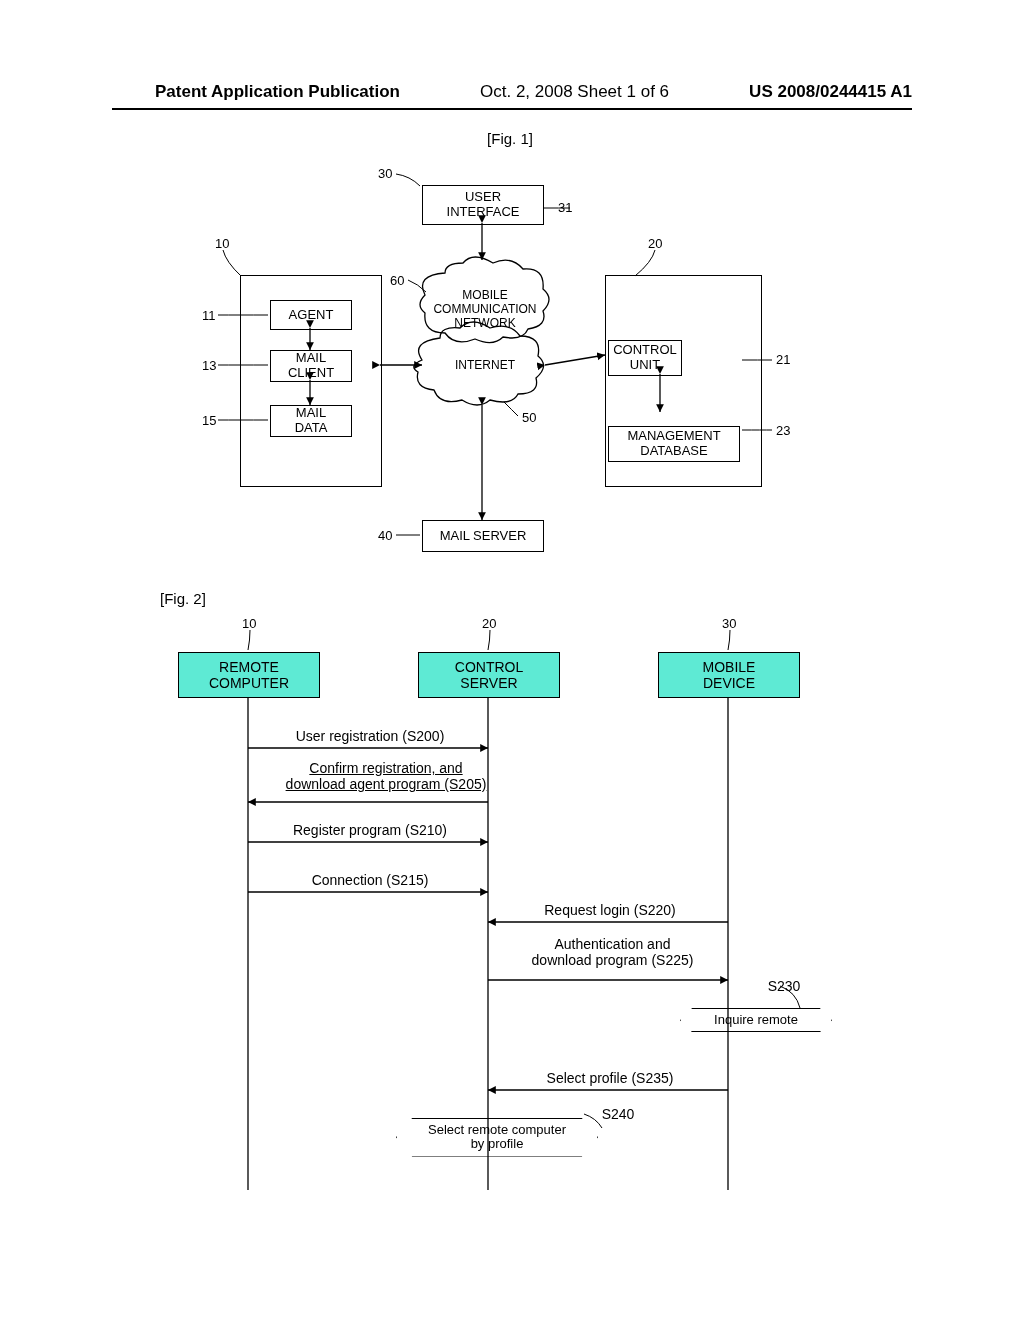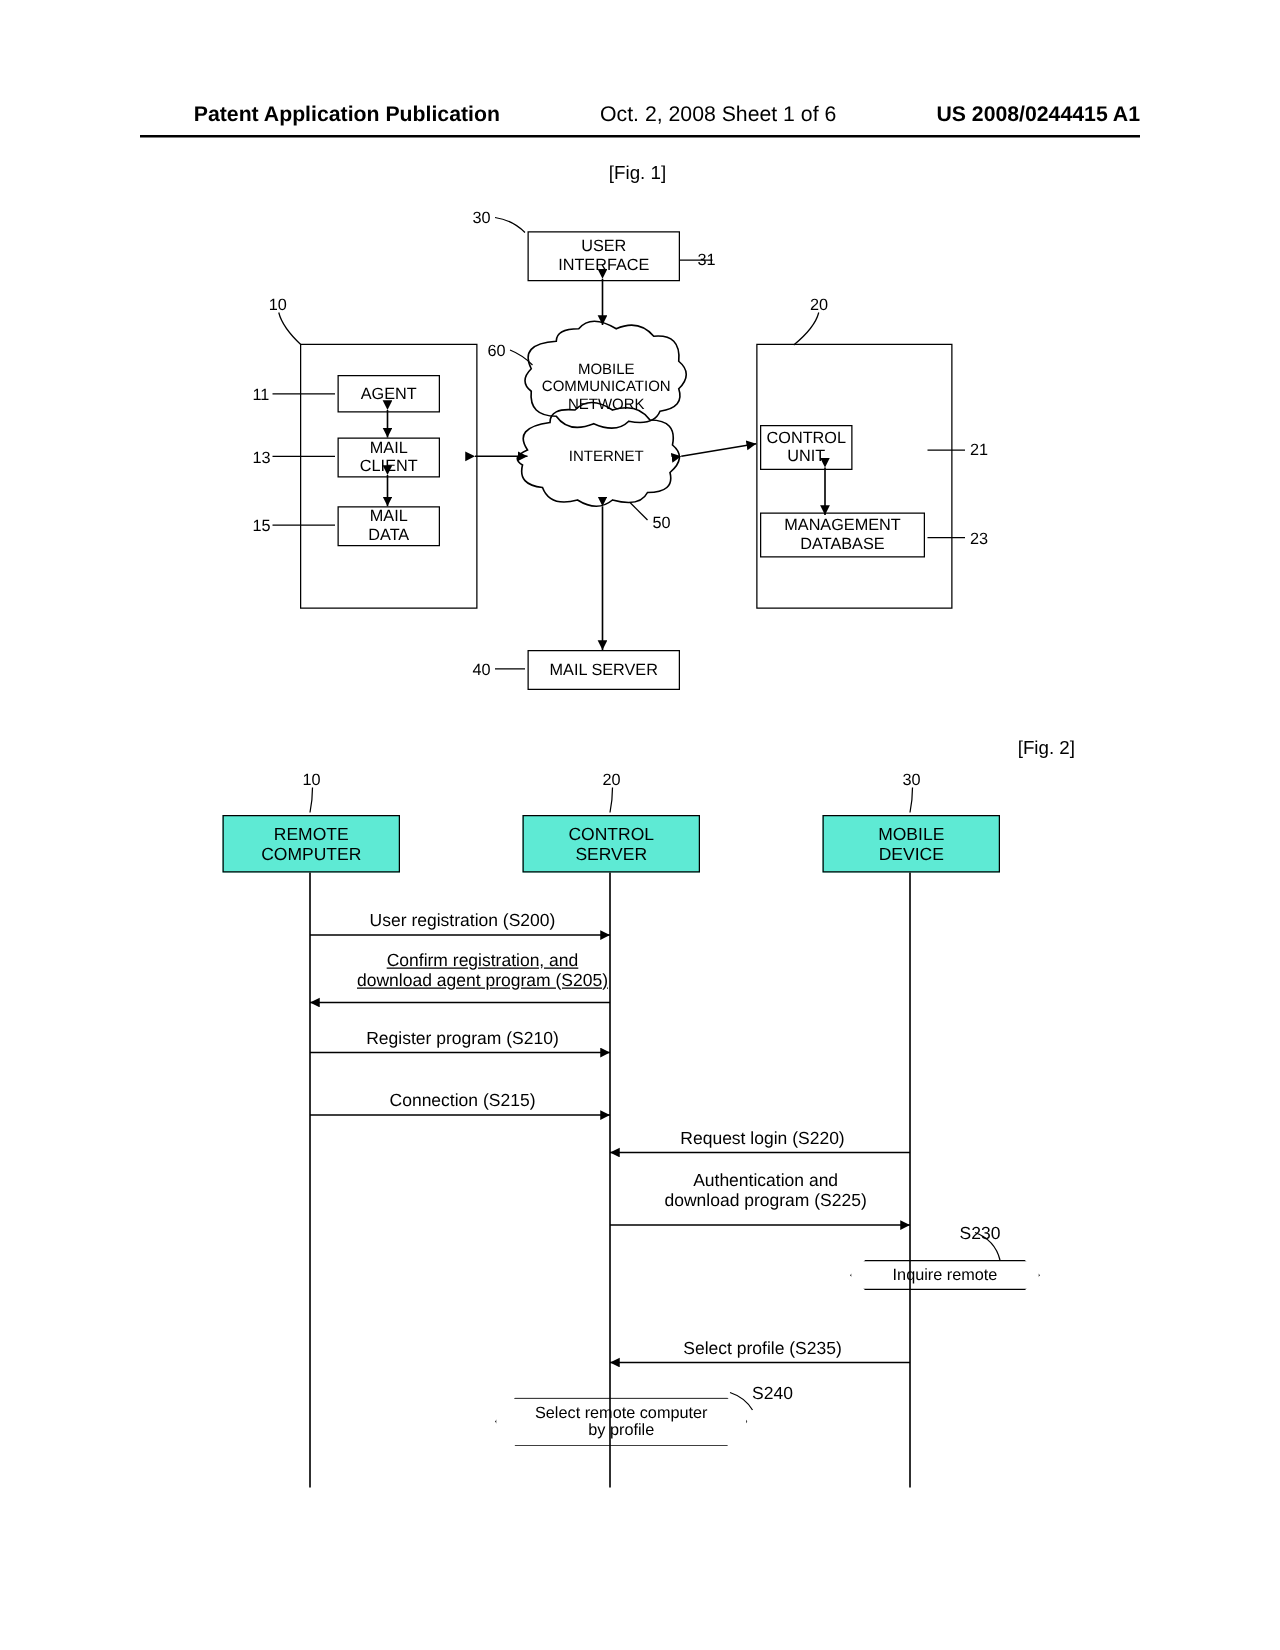--- a/index.html
+++ b/index.html
@@ -64,38 +64,38 @@
   .fig1-title { position:absolute; left:0; right:0; top:0; text-align:center; font-size:15px; }
 
   
   .f1-ui   { left: 262px; top: 55px;  width: 120px; height: 38px; }
   .f1-lblock { left: 80px;  top: 145px; width: 140px; height: 210px; border:1.5px solid #000; }
   .f1-agent  { left: 110px; top: 170px; width: 80px;  height: 28px; }
   .f1-mailc  { left: 110px; top: 220px; width: 80px;  height: 30px; }
   .f1-maild  { left: 110px; top: 275px; width: 80px;  height: 30px; }
   .f1-rblock { left: 445px; top: 145px; width: 155px; height: 210px; border:1.5px solid #000; }
   .f1-ctrl   { left: 448px; top: 210px; width: 72px;  height: 34px; }
-  .f1-mgmt   { left: 448px; top: 280px; width: 130px; height: 34px; }
+  .f1-mgmt   { left: 448px; top: 296px; width: 130px; height: 34px; }
   .f1-mails  { left: 262px; top: 390px; width: 120px; height: 30px; }
 
   
   .fig1 svg { position:absolute; left:0; top:0; width:700px; height:440px; }
 
   
   .f1-n { font-size:13px; position:absolute; }
 
   
   .fig2 {
     position: absolute;
     left: 160px;
     top: 590px;
     width: 700px;
     height: 640px;
   }
-  .fig2-title { position:absolute; left:16px; right:0; top:0; text-align:right; font-size:15px; }
+  .fig2-title { position:absolute; left:0; right:0; top:0; text-align:left; font-size:15px; }
   .f2-box { border:1.5px solid #000; background:#5eead4; text-align:center; font-size:14px; padding:6px 0; position:absolute; }
   .f2-remote { left: 18px;  top: 62px; width: 140px; }
   .f2-ctrl   { left: 258px; top: 62px; width: 140px; }
   .f2-mobile { left: 498px; top: 62px; width: 140px; }
 
   .fig2 svg { position:absolute; left:0; top:0; width:700px; height:640px; }
 
   .hex {
     position:absolute;
     border:1.5px solid #000;

